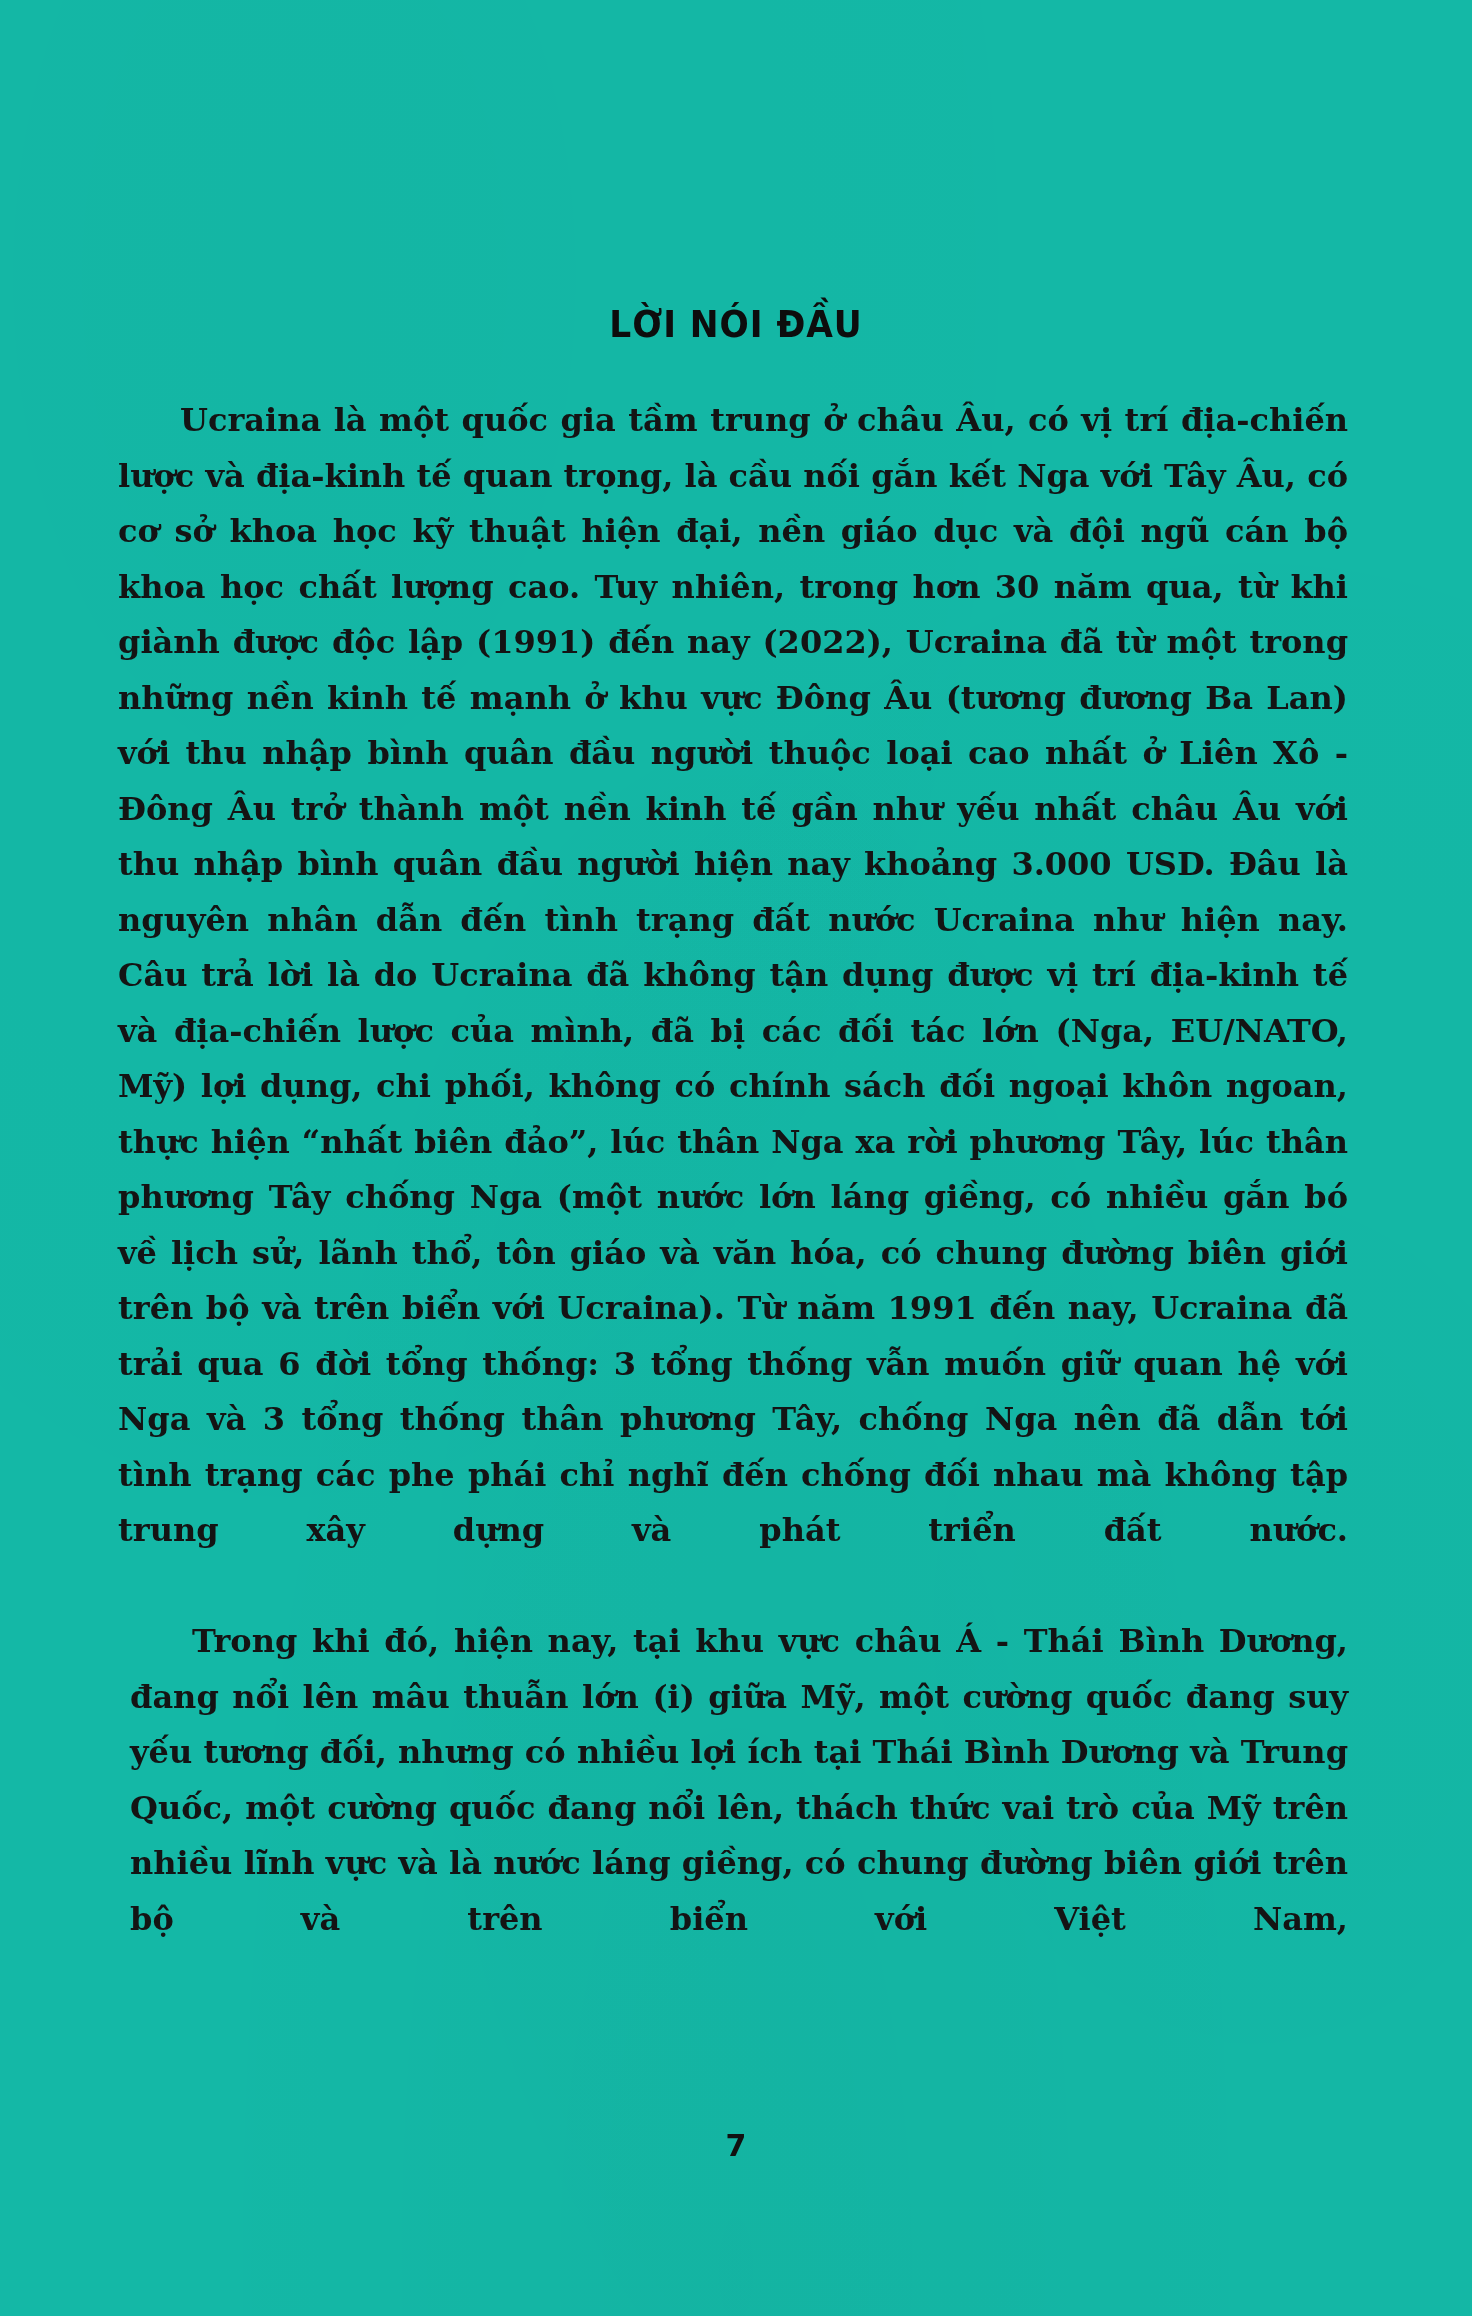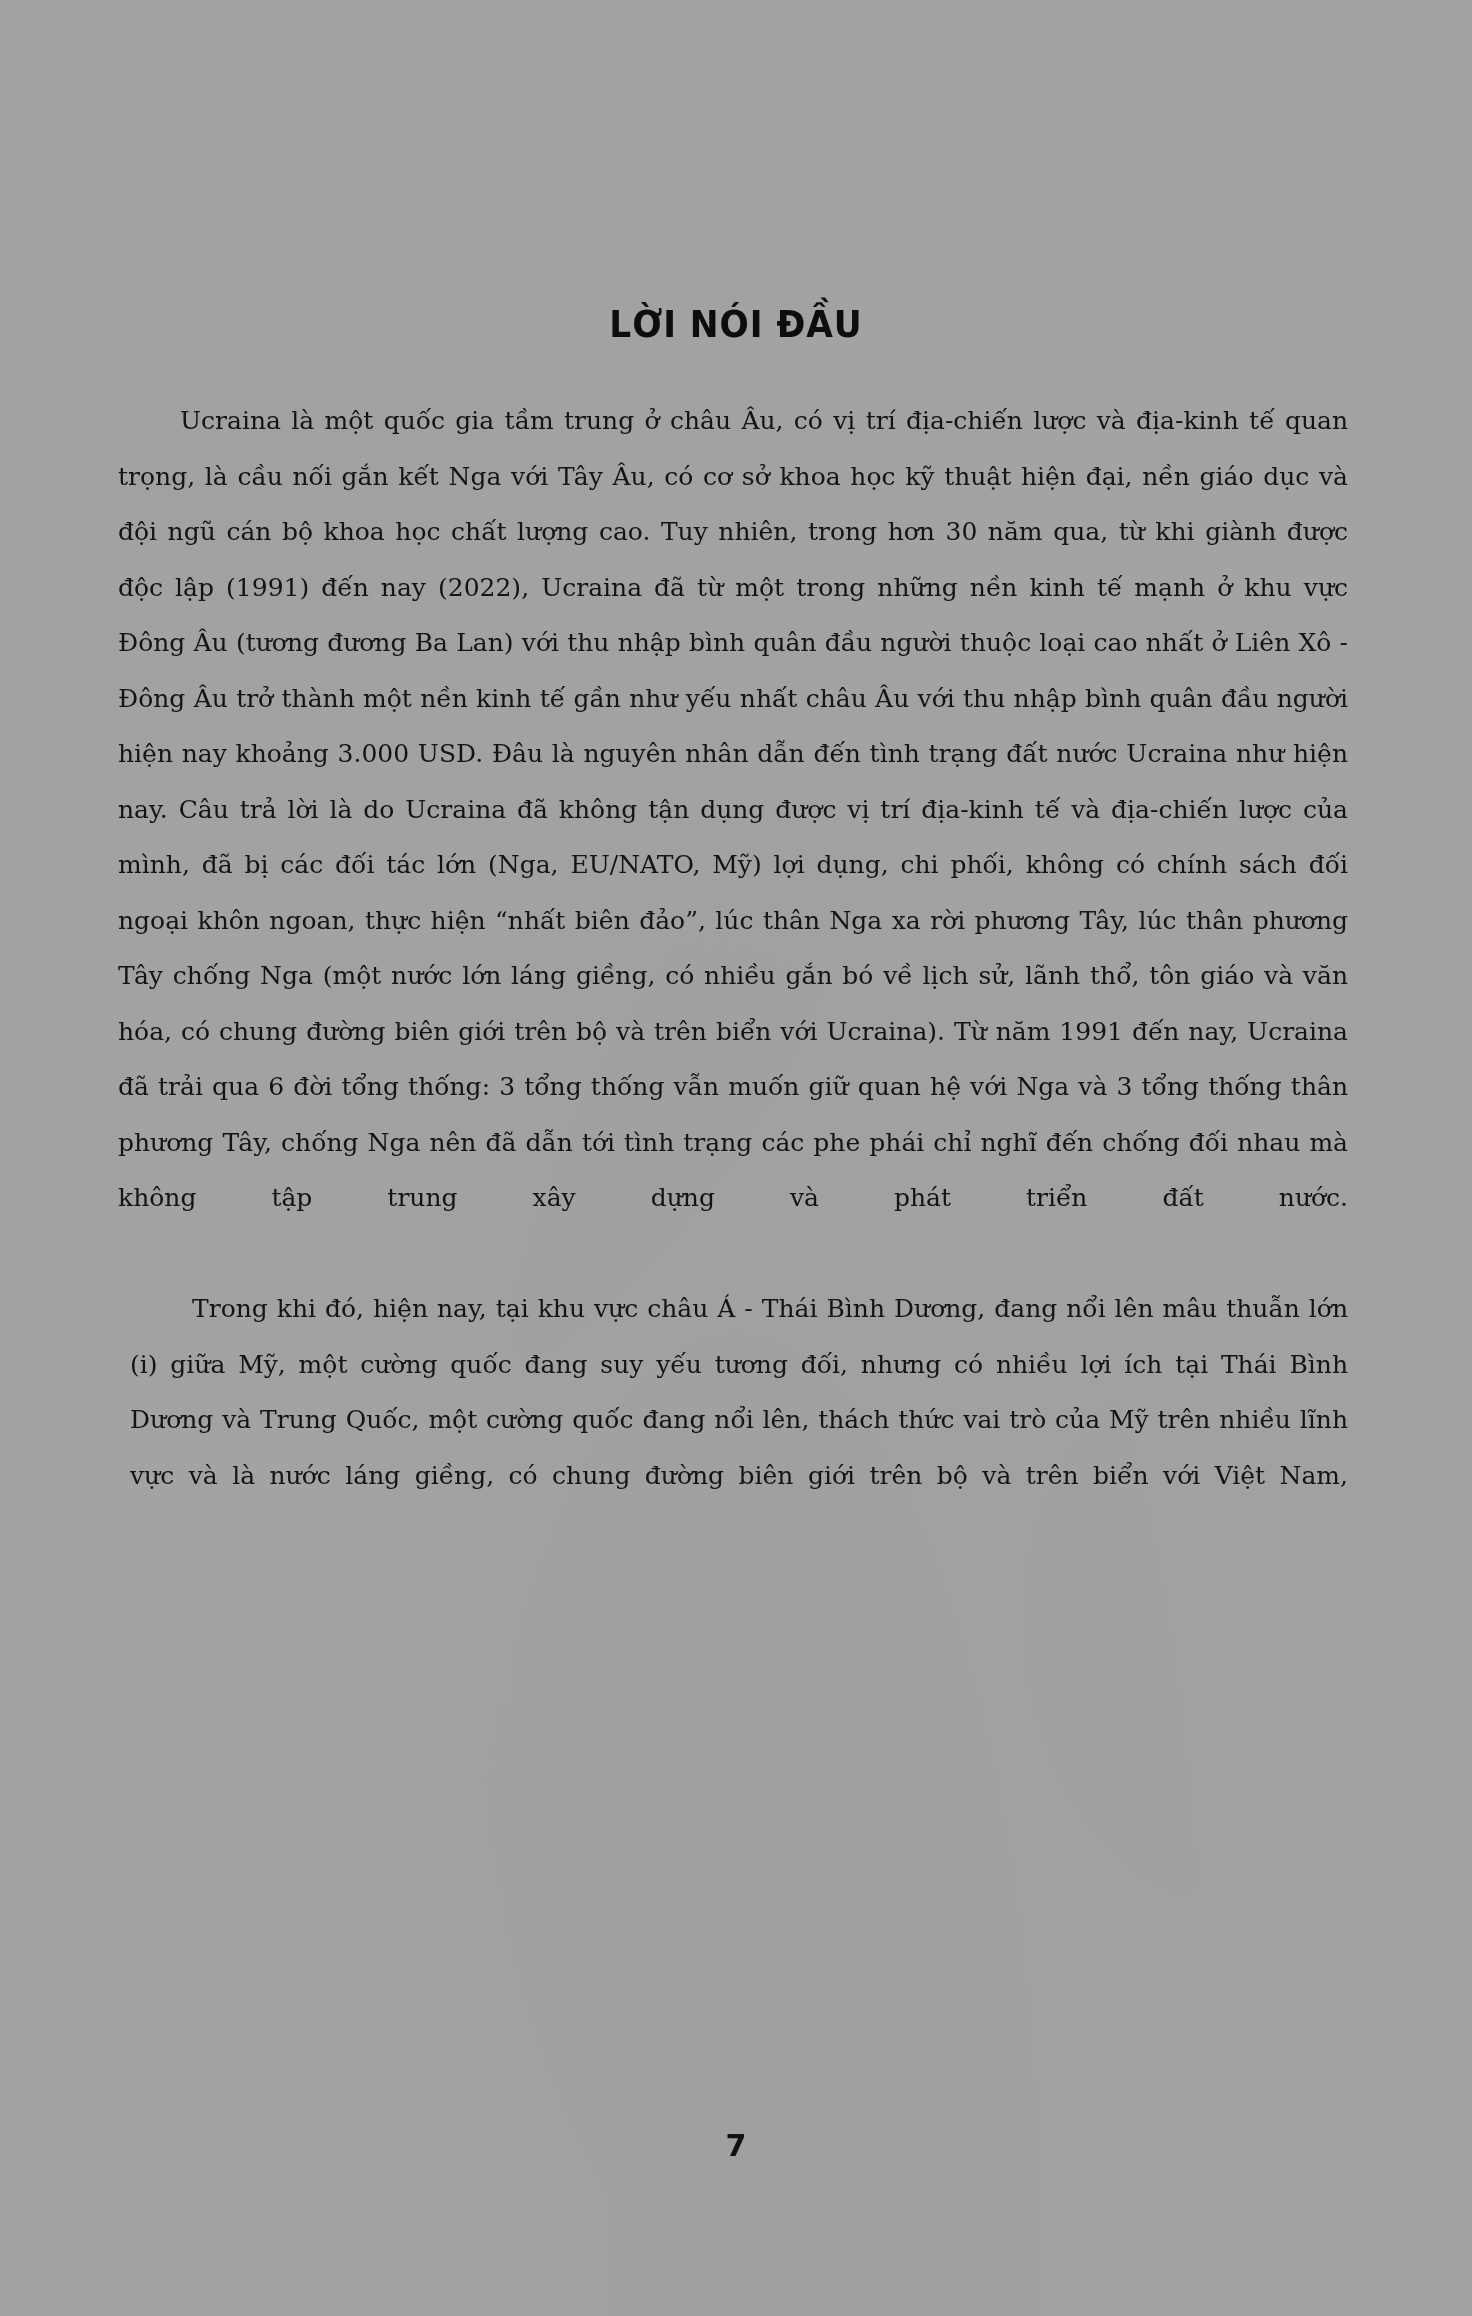--- a/index.html
+++ b/index.html
@@ -11,21 +11,21 @@
     width: 1472px;
     height: 2316px;
     font-family: "DejaVu Serif", serif;
     color: #111111;
     position: relative;
     overflow: hidden;
   }
   .page {
     position: absolute;
     inset: 0;
-    background: #a3a3a3;
+    background: #14b8a6;
   }
   
   .page::before {
     content: "";
     position: absolute;
     inset: 0;
     background:
       radial-gradient(ellipse at 20% 12%, rgba(0,0,0,0.012), rgba(0,0,0,0) 55%),
       radial-gradient(ellipse at 85% 70%, rgba(0,0,0,0.012), rgba(0,0,0,0) 60%),
       radial-gradient(ellipse at 50% 98%, rgba(0,0,0,0.018), rgba(0,0,0,0) 55%);
@@ -49,24 +49,25 @@
     font-size: 37px;
     letter-spacing: 1.0px;
     color: #0d0d0d;
     transform: scaleX(0.93);
   }
   .body-text {
     position: absolute;
     top: 393px;
     left: 0;
     width: 1230px;
-    font-size: 25px;
+    font-size: 32px;
     line-height: 55.5px;
     color: #141414;
     text-align: justify;
+    font-weight: bold;
   }
   .body-text p {
     margin: 0;
     text-indent: 62px;
     text-align: justify;
     text-justify: inter-word;
   }
   .body-text p.last-para {
     text-align: justify;
   }

